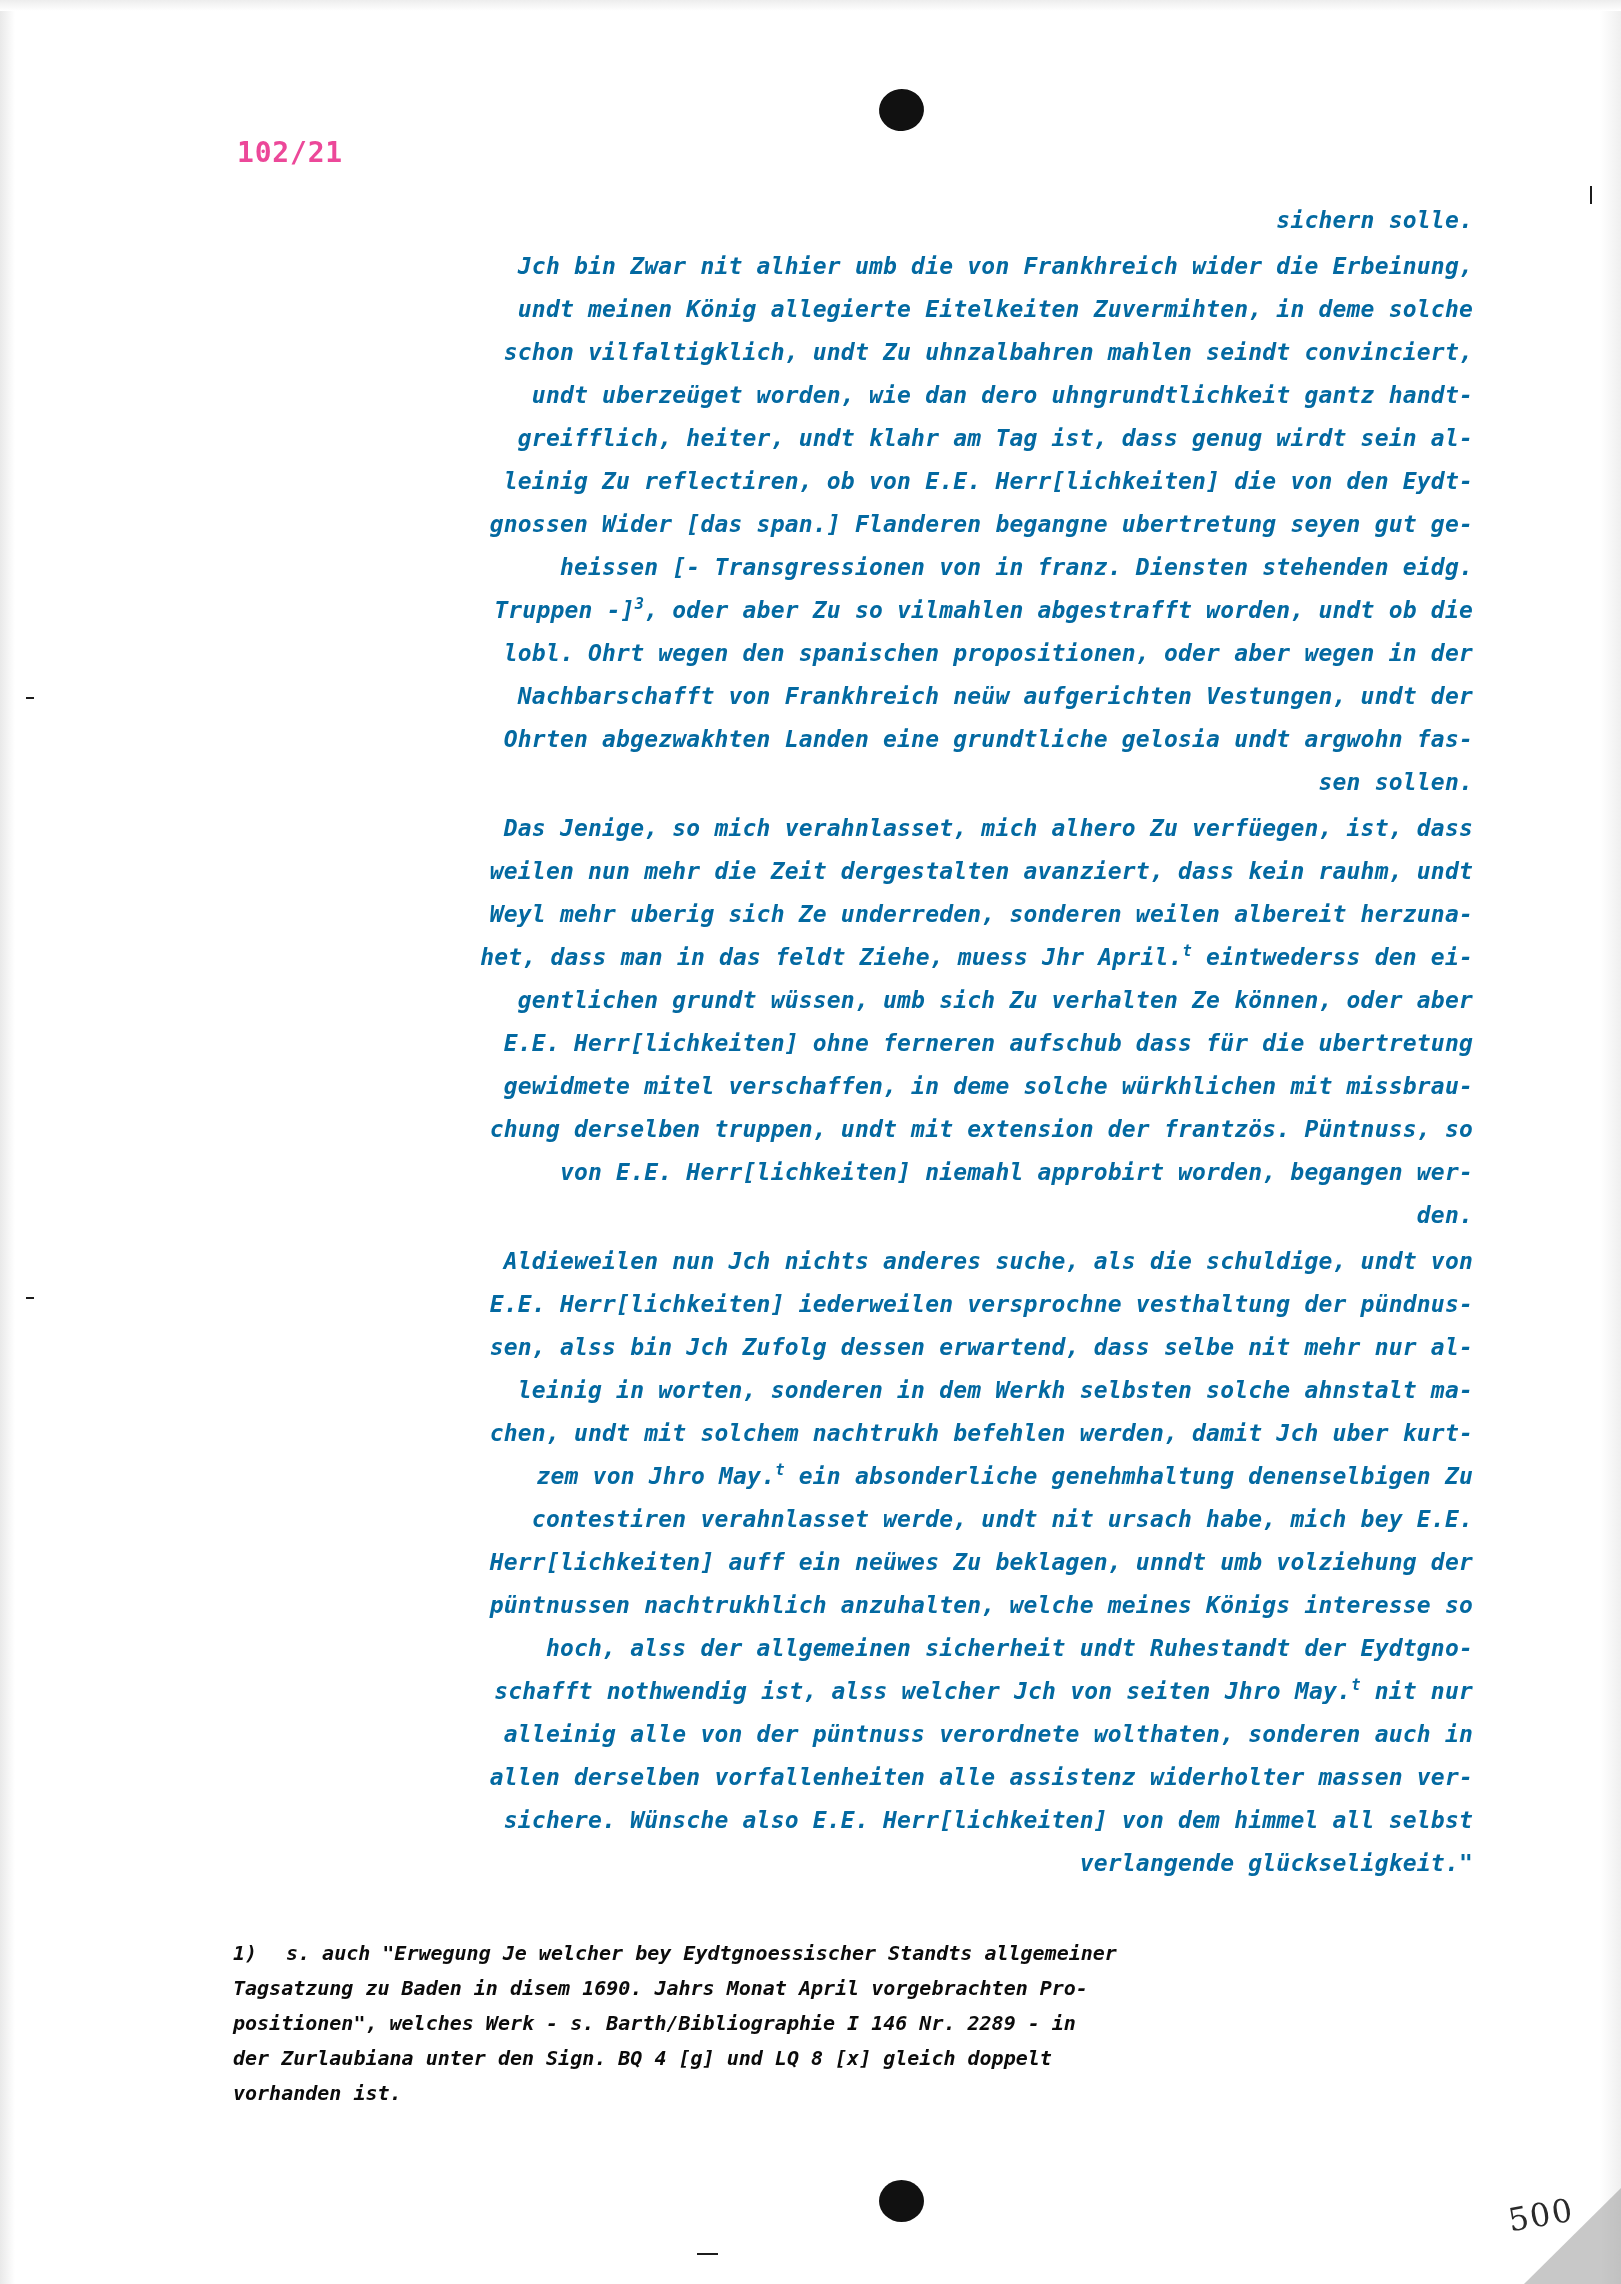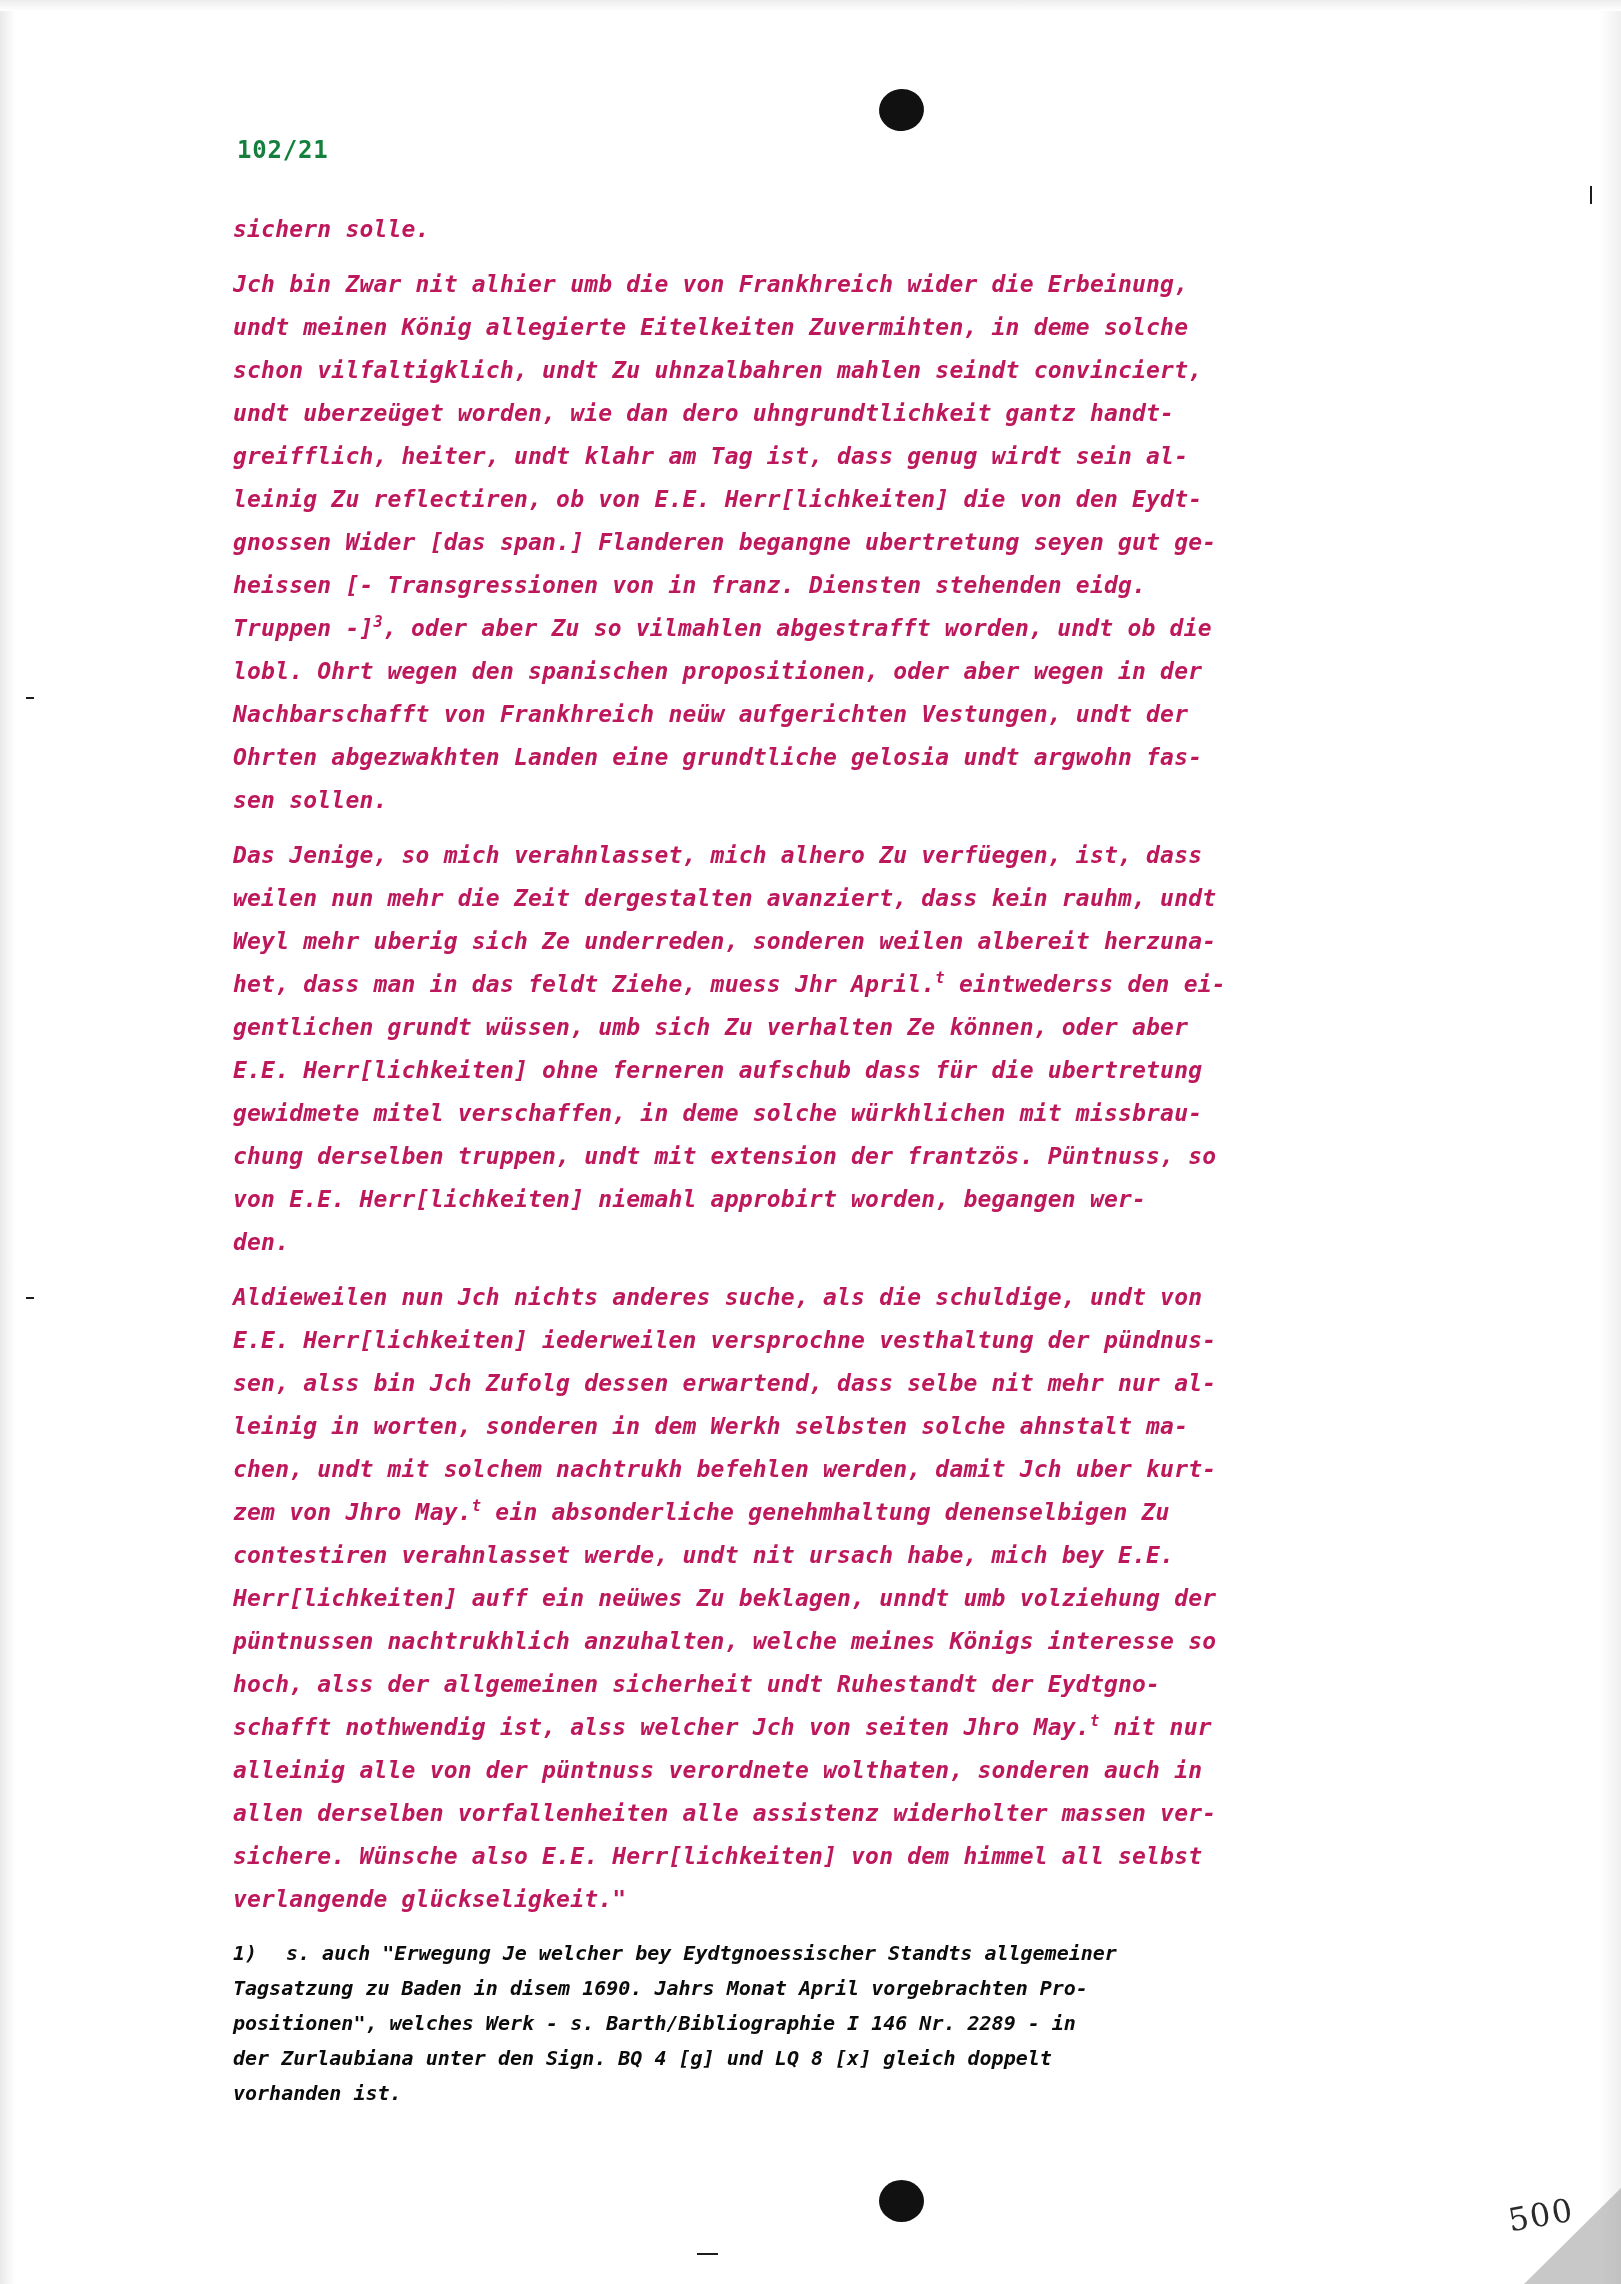--- a/index.html
+++ b/index.html
@@ -69,41 +69,42 @@
   }
   .tick-l1 { left: 26px; top: 697px; width: 8px; height: 2.4px; }
   .tick-l2 { left: 26px; top: 1297px; width: 8px; height: 2.4px; }
   .tick-r1 { right: 29px; top: 186px; width: 2.4px; height: 18px; }
   .tick-b1 { left: 697px; bottom: 29px; width: 21px; height: 2.4px; }
 
   .folio {
     position: absolute;
     left: 237px;
     top: 136px;
-    font-size: 24px;
+    font-size: 28px;
     letter-spacing: 0.8px;
-    color: #15803d;
+    color: #ec4899;
     font-weight: 700;
   }
 
   .body-block {
     position: absolute;
     left: 233px;
     top: 196px;
     width: 1240px;
   }
   .para {
     font-size: 23px;
     line-height: 43px;
     font-style: italic;
-    color: #be185d;
+    color: #0369a1;
     letter-spacing: 0.2px;
     white-space: pre-wrap;
-    margin: 12px 0 0 0;
+    margin: 3px 0 0 0;
     font-weight: 600;
+    text-align: right;
   }
   .sup {
     font-size: 15.4px;
     vertical-align: super;
     line-height: 0;
     font-style: italic;
     font-weight: 700;
   }
   .footnote {
     position: absolute;

